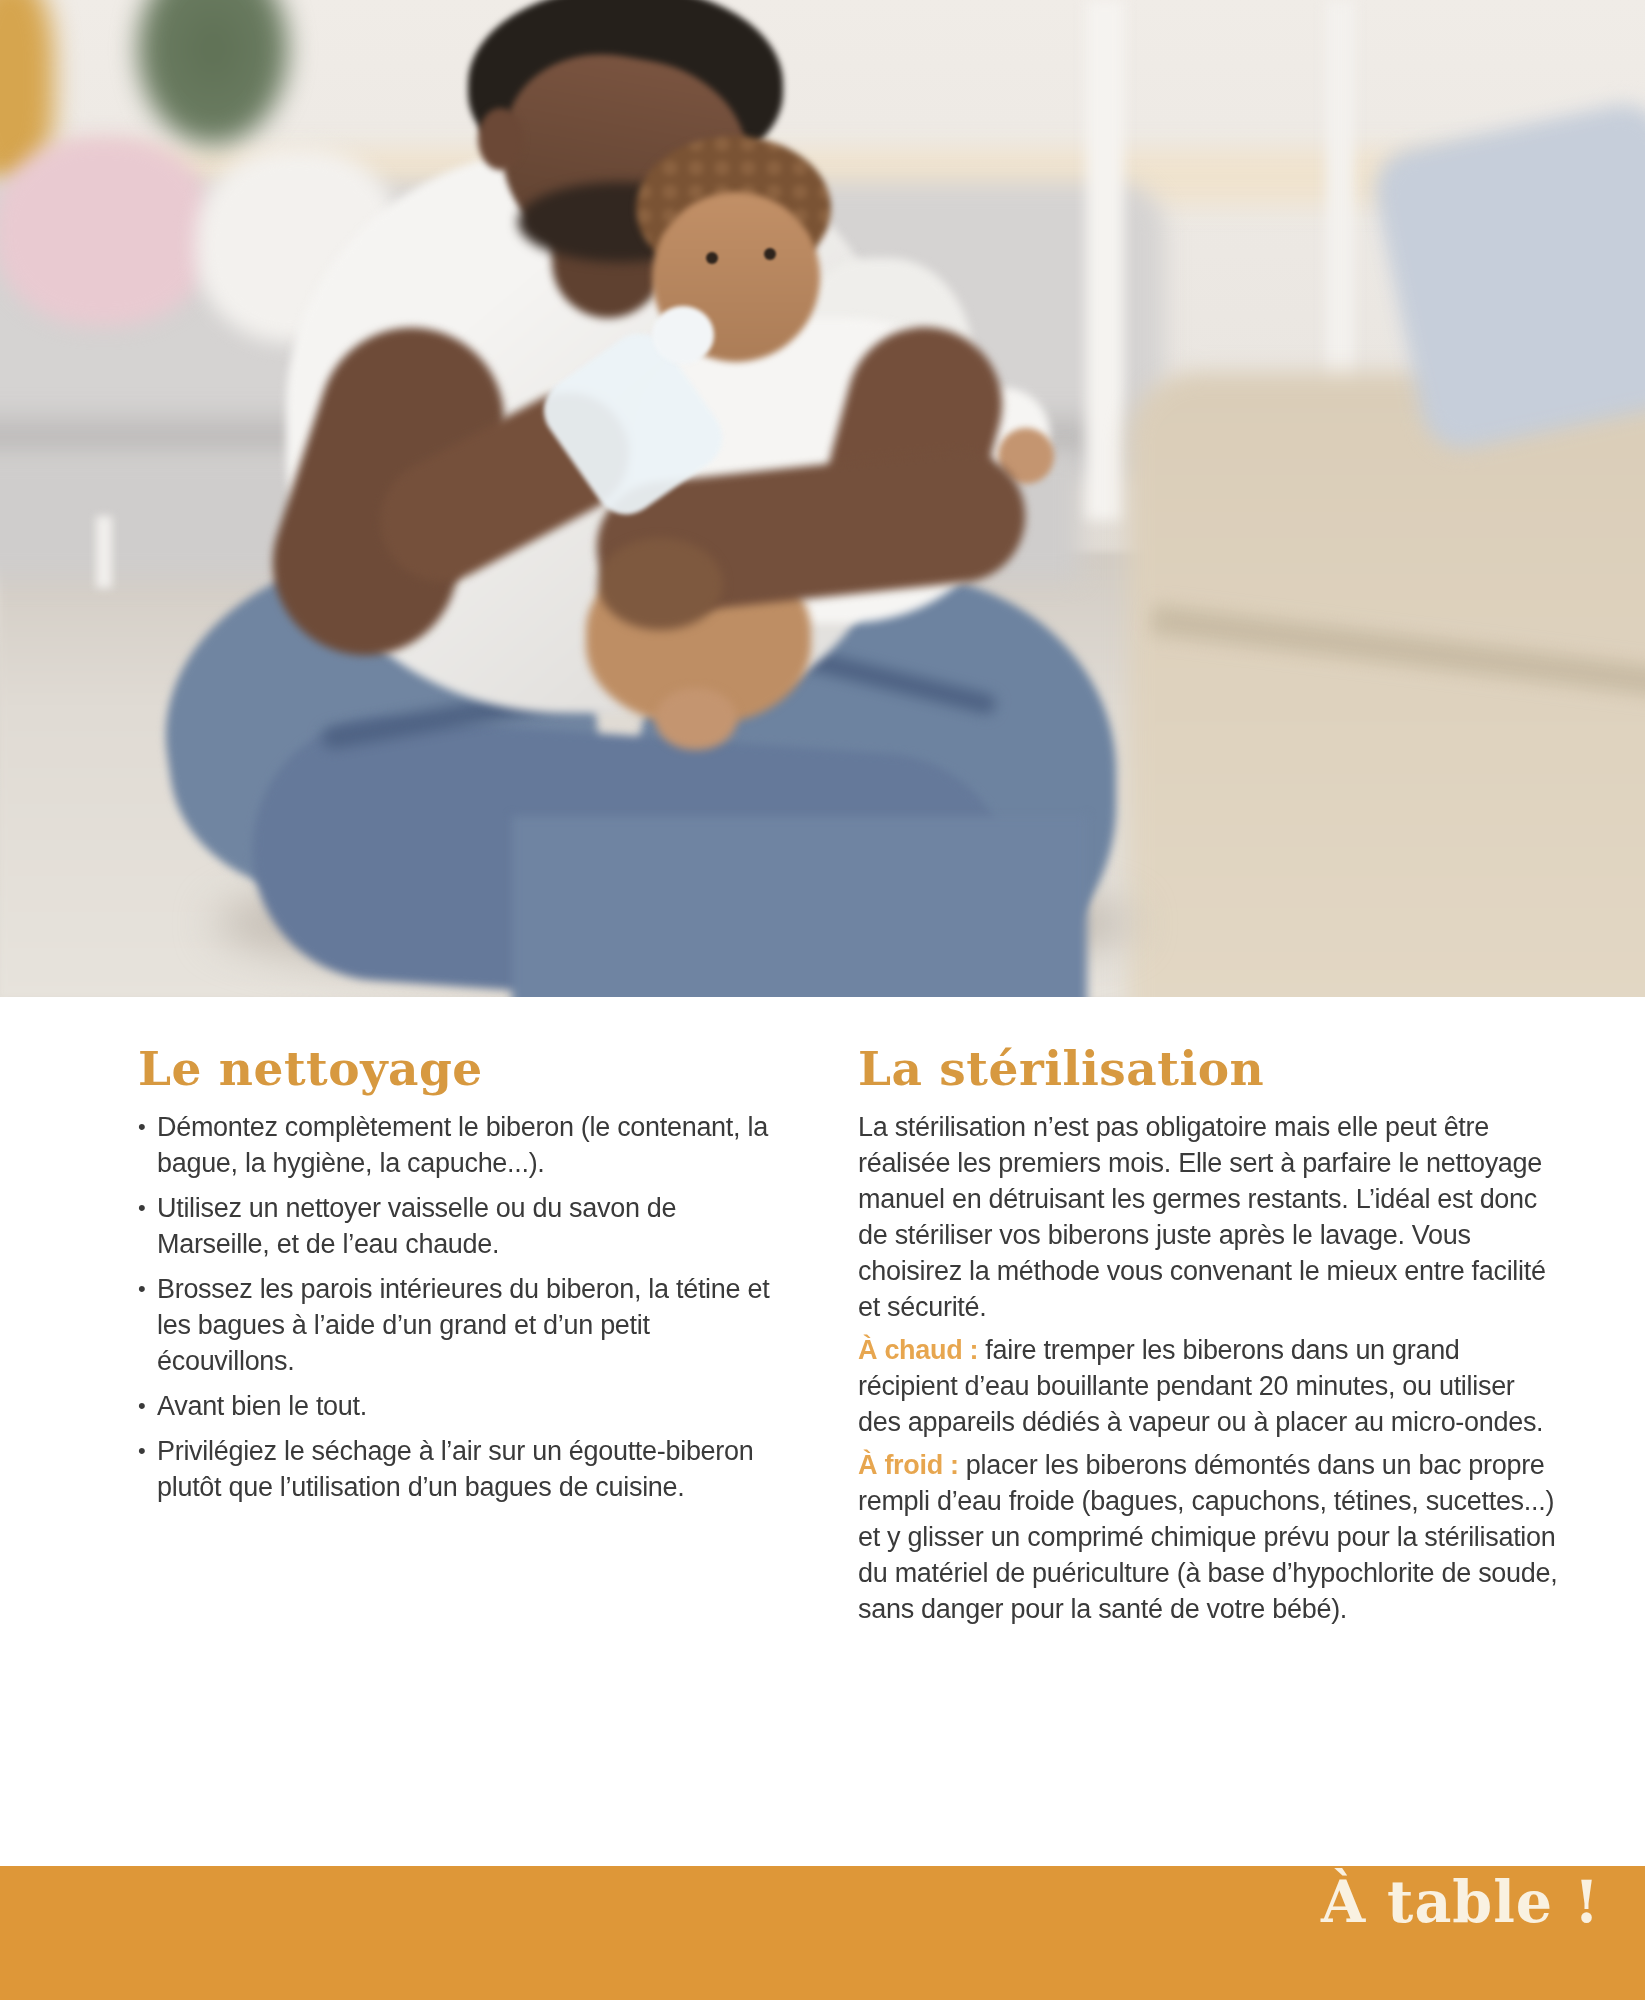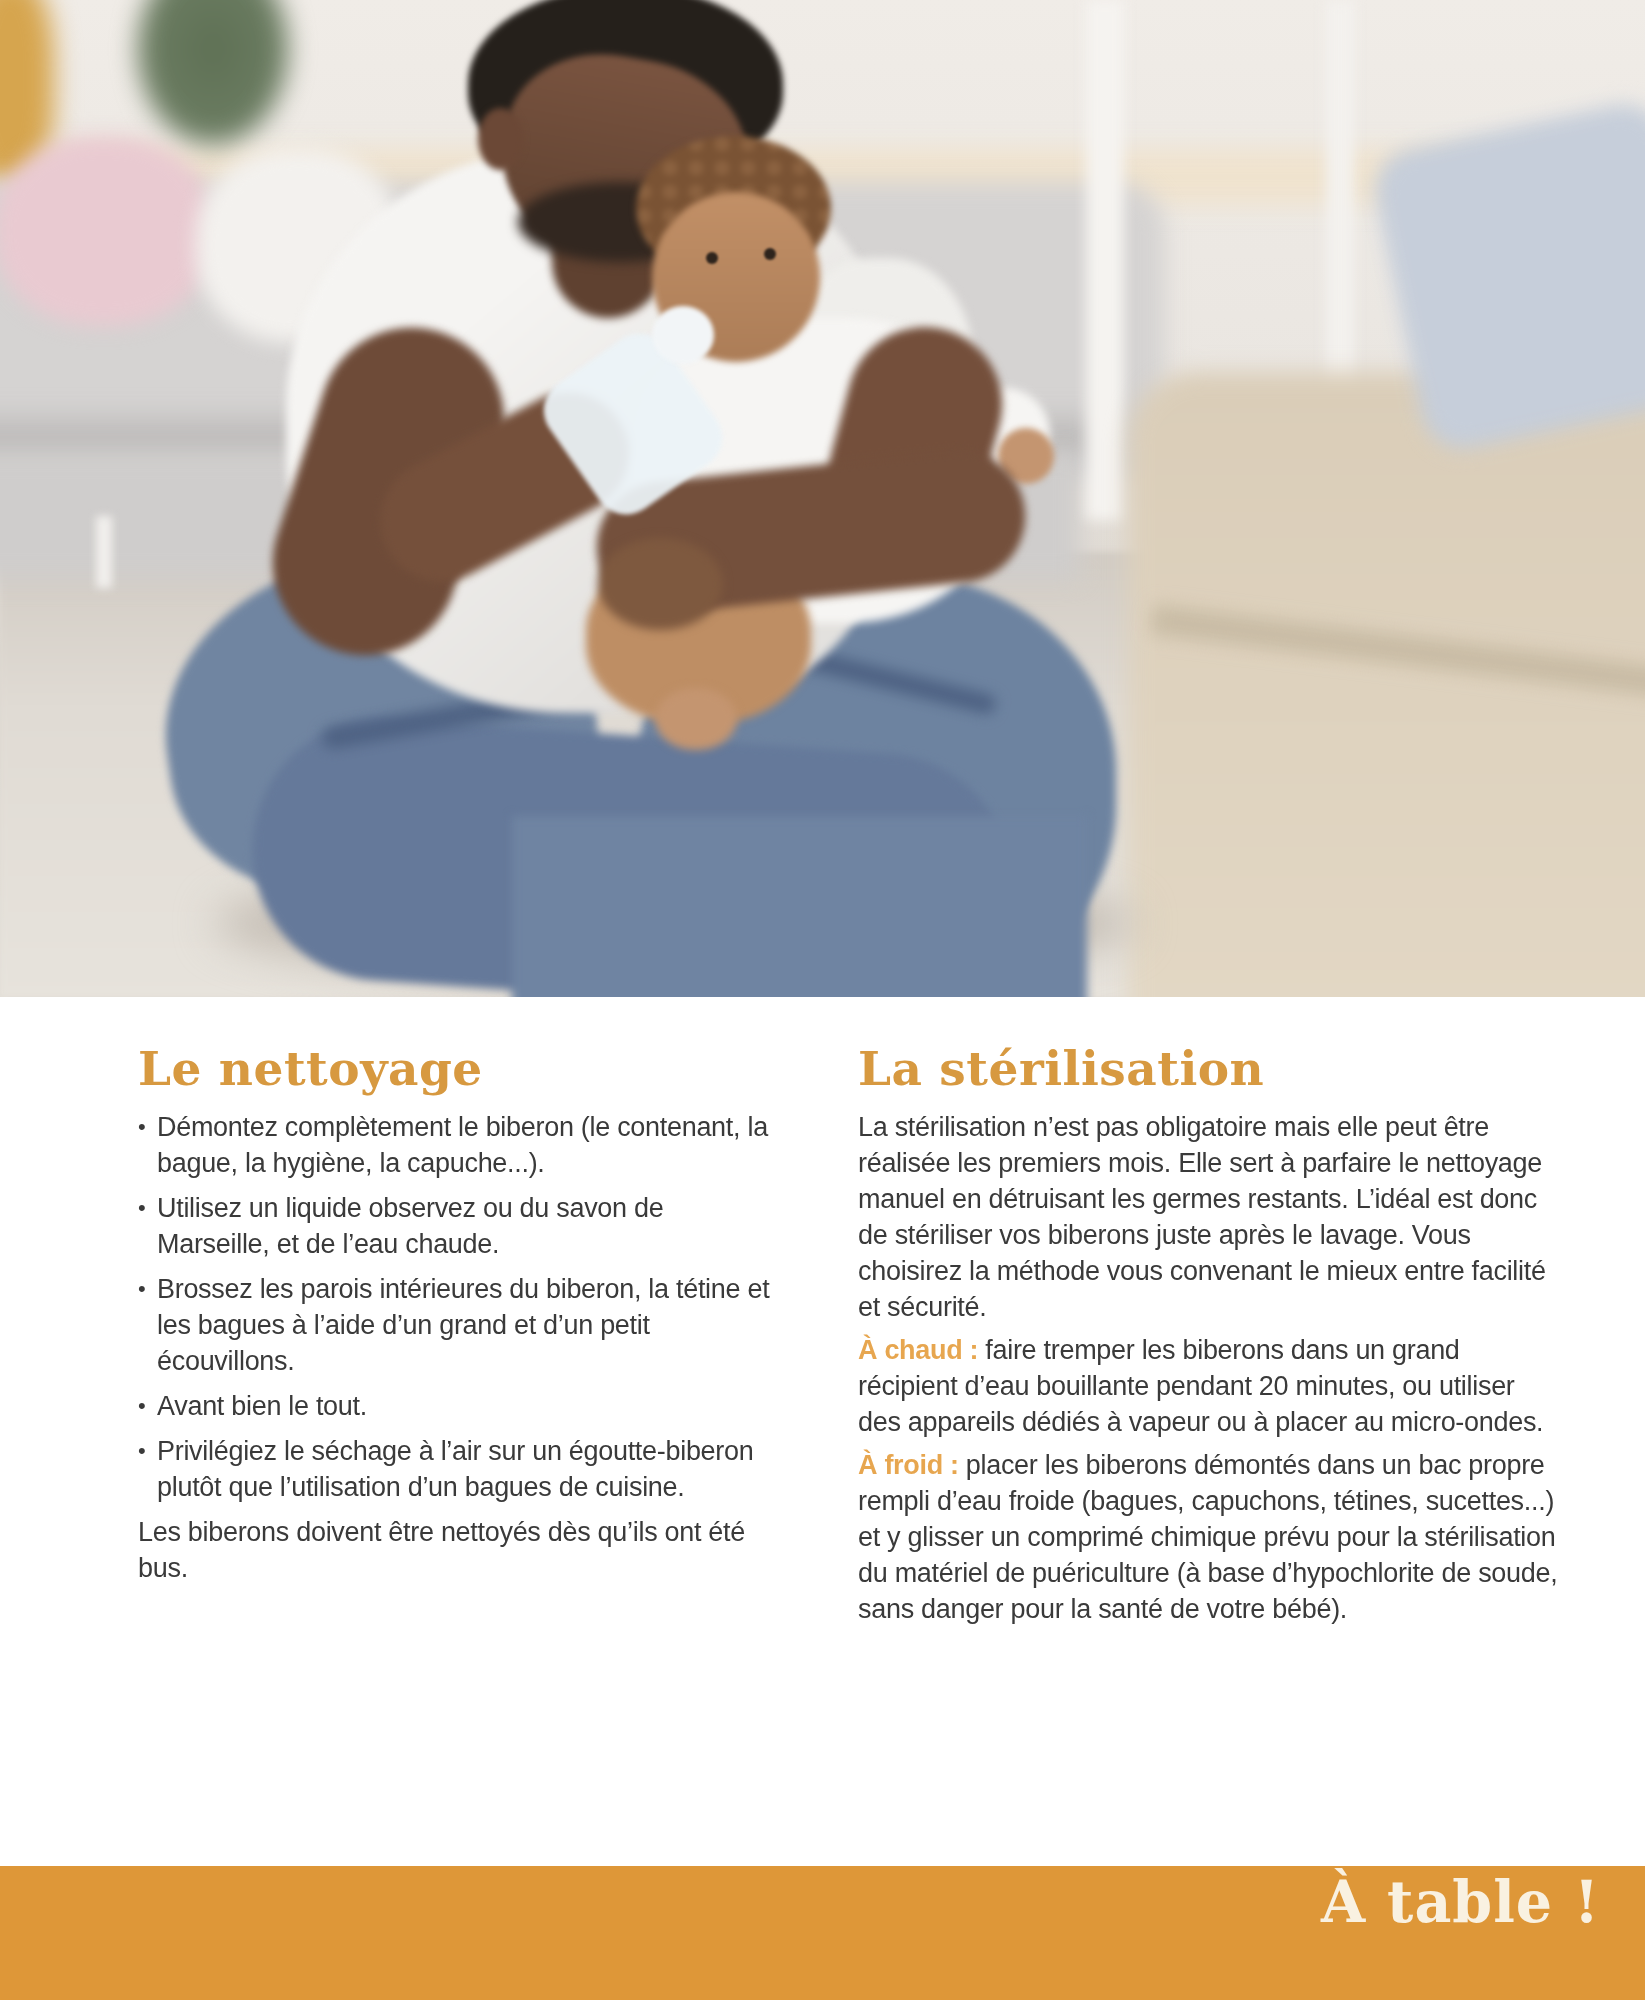--- a/index.html
+++ b/index.html
@@ -159,36 +159,35 @@
 
     <section class="col col-left">
       <h2>Le nettoyage</h2>
       <ul class="bullets">
         <li>
           <span class="dot">•</span>
           <span>Démontez complètement le biberon (le contenant, la bague, la hygiène, la capuche...).</span>
         </li>
         <li>
           <span class="dot">•</span>
-          <span>Utilisez un liquide observez ou du savon de Marseille, et de l’eau chaude.</span>
+          <span>Utilisez un nettoyer vaisselle ou du savon de Marseille, et de l’eau chaude.</span>
         </li>
         <li>
           <span class="dot">•</span>
           <span>Brossez les parois intérieures du biberon, la tétine et les bagues à l’aide d’un grand et d’un petit écouvillons.</span>
         </li>
         <li>
           <span class="dot">•</span>
           <span>Avant bien le tout.</span>
         </li>
         <li>
           <span class="dot">•</span>
           <span>Privilégiez le séchage à l’air sur un égoutte-biberon plutôt que l’utilisation d’un bagues de cuisine.</span>
         </li>
       </ul>
-      <p class="outro">Les biberons doivent être nettoyés dès qu’ils ont été bus.</p>
     </section>
 
     <section class="col col-right">
       <h2>La stérilisation</h2>
       <p>La stérilisation n’est pas obligatoire mais elle peut être réalisée les premiers mois. Elle sert à parfaire le nettoyage manuel en détruisant les germes restants. L’idéal est donc de stériliser vos biberons juste après le lavage. Vous choisirez la méthode vous convenant le mieux entre facilité et sécurité.</p>
       <p class="method">
         <span class="method-label">À chaud :</span><span>faire tremper les biberons dans un grand récipient d’eau bouillante pendant 20 minutes, ou utiliser des appareils dédiés à vapeur ou à placer au micro-ondes.</span>
       </p>
       <p class="method">
         <span class="method-label">À froid :</span><span>placer les biberons démontés dans un bac propre rempli d’eau froide (bagues, capuchons, tétines, sucettes...) et y glisser un comprimé chimique prévu pour la stérilisation du matériel de puériculture (à base d’hypochlorite de soude, sans danger pour la santé de votre bébé).</span>

